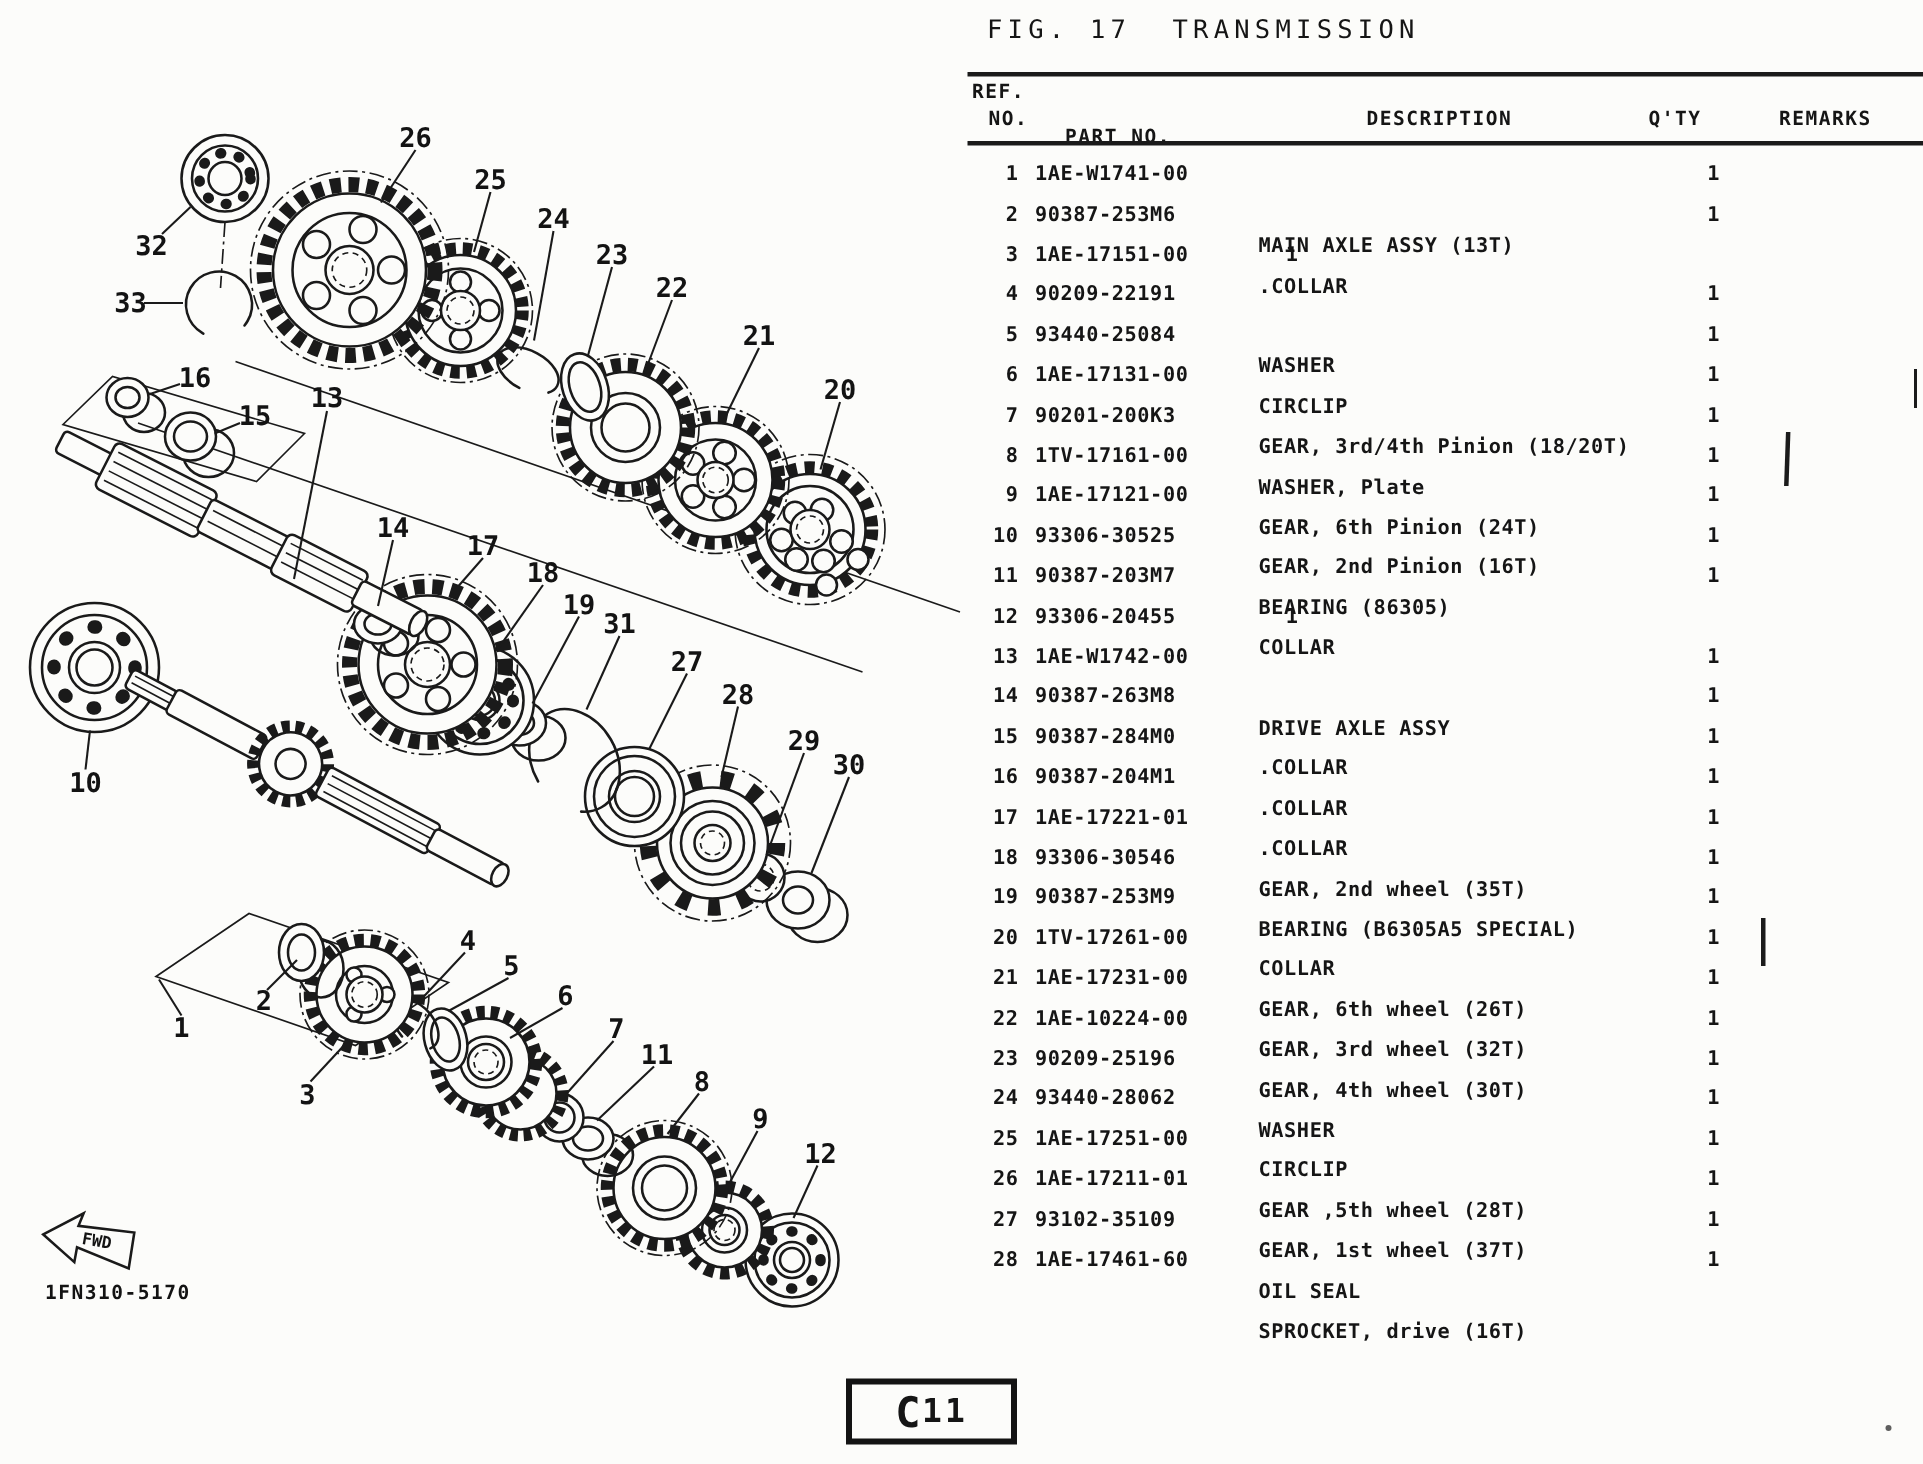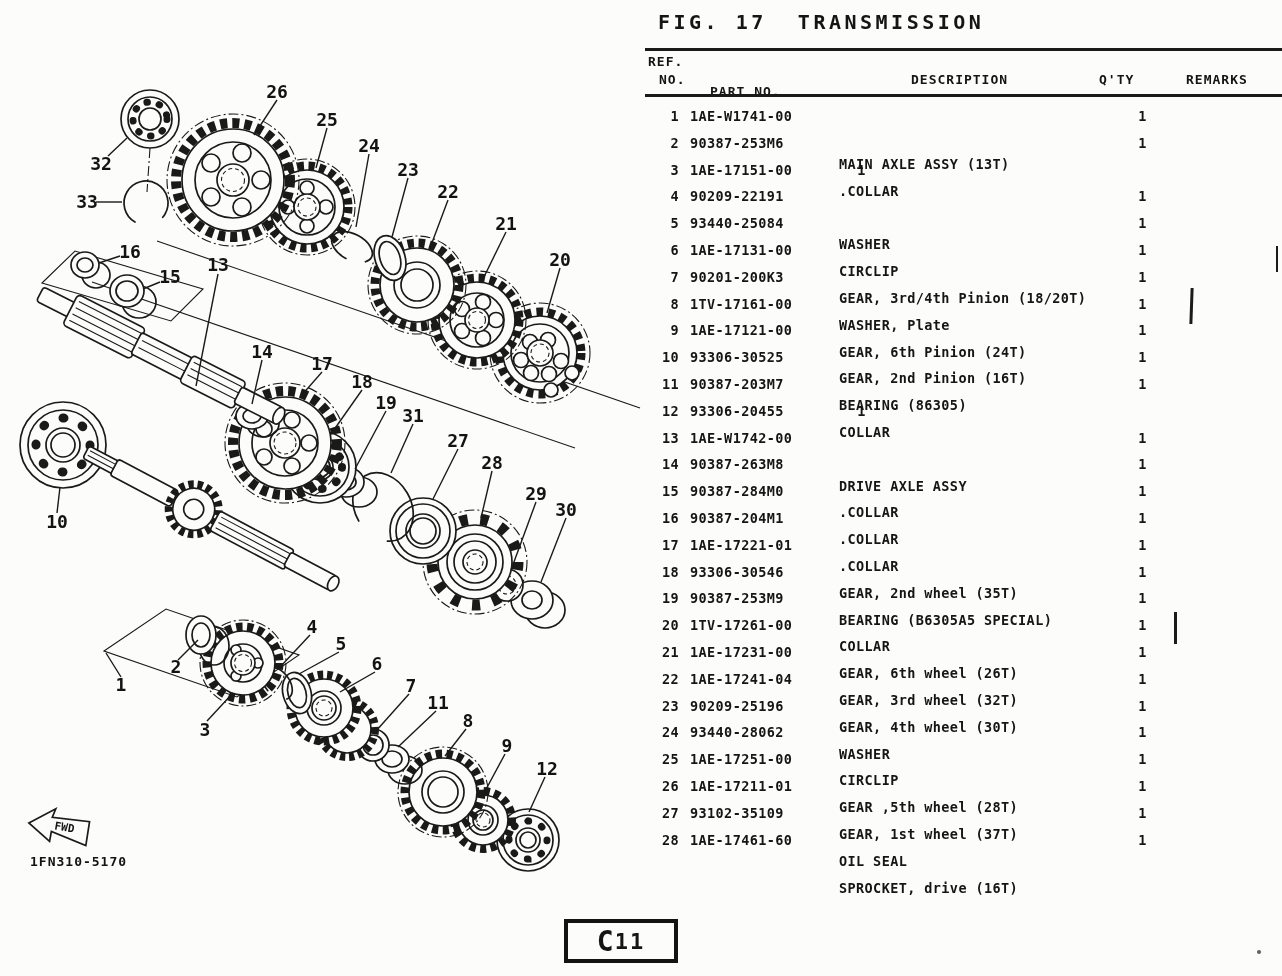--- a/index.html
+++ b/index.html
@@ -13,21 +13,21 @@
   .teeth{stroke:#1a1a1a;fill:none;}
   .dd  {stroke-dasharray:10 3 2 3;stroke-width:1.1;}
   .dsh {stroke-dasharray:4 3;stroke-width:1.1;}
   .ball{stroke:#1a1a1a;fill:none;stroke-linecap:round;}
   .ldr {stroke:#1a1a1a;stroke-width:1.4;fill:none;}
   text.cl{font:700 18px "DejaVu Sans Mono",monospace;fill:#131313;text-anchor:middle;}
   text.code{font:700 13px "DejaVu Sans Mono",monospace;fill:#131313;letter-spacing:1px;}
   text.fwd{font:700 11px "DejaVu Sans Mono",monospace;fill:#131313;}
   
   .tbl{position:absolute;left:645px;top:0;width:637px;height:976px;}
-  .fig-title{position:absolute;left:13px;top:10px;font-size:20px;font-weight:700;
+  .fig-title{position:absolute;left:13px;top:10px;font-size:17px;font-weight:400;
              letter-spacing:3.5px;white-space:pre;}
   .rule{position:absolute;left:0;width:637px;background:#1a1a1a;}
   .hcell{position:absolute;font-size:13px;font-weight:700;letter-spacing:1px;white-space:pre;}
   .rows{position:absolute;left:0;top:103px;width:637px;}
   .row{display:flex;height:26.8px;line-height:26.8px;font-size:13.5px;font-weight:700;
        letter-spacing:.4px;white-space:pre;}
   .c-ref {width:34px;text-align:right;flex:none;}
   .c-part{width:149px;padding-left:11px;flex:none;}
   .c-desc{width:281px;flex:none;margin-top:48px;}
   .c-qty {width:45px;text-align:center;flex:none;}
@@ -558,21 +558,21 @@
         <div class="row">
           <span class="c-ref">21</span>
           <span class="c-part">1AE-17231-00</span>
           <span class="c-desc">GEAR, 3rd wheel (32T)</span>
           <span class="c-qty">1</span>
           <span class="c-rem"></span>
         </div>
 
         <div class="row">
           <span class="c-ref">22</span>
-          <span class="c-part">1AE-17241-04</span>
+          <span class="c-part">1AE-10224-00</span>
           <span class="c-desc">GEAR, 4th wheel (30T)</span>
           <span class="c-qty">1</span>
           <span class="c-rem"></span>
         </div>
 
         <div class="row">
           <span class="c-ref">23</span>
           <span class="c-part">90209-25196</span>
           <span class="c-desc">WASHER</span>
           <span class="c-qty">1</span>

